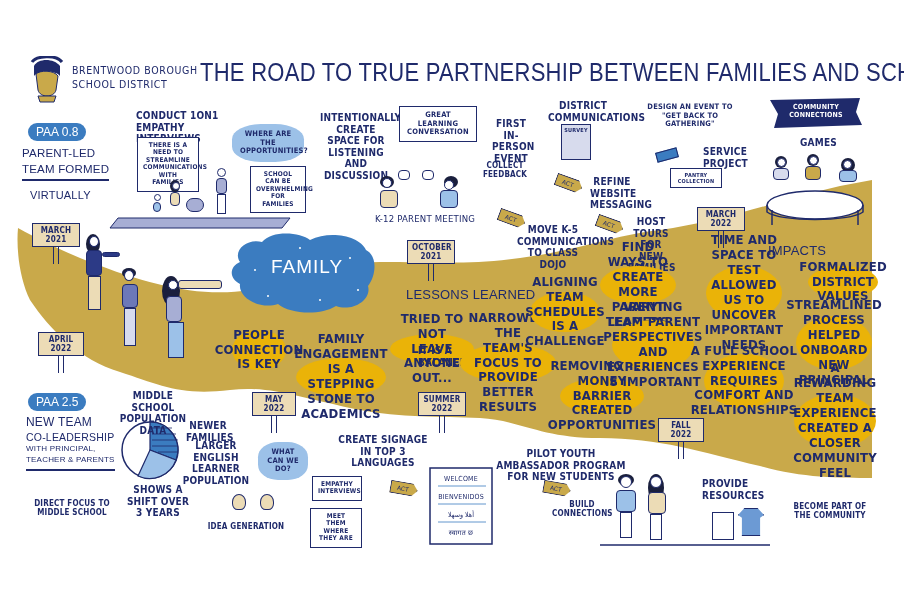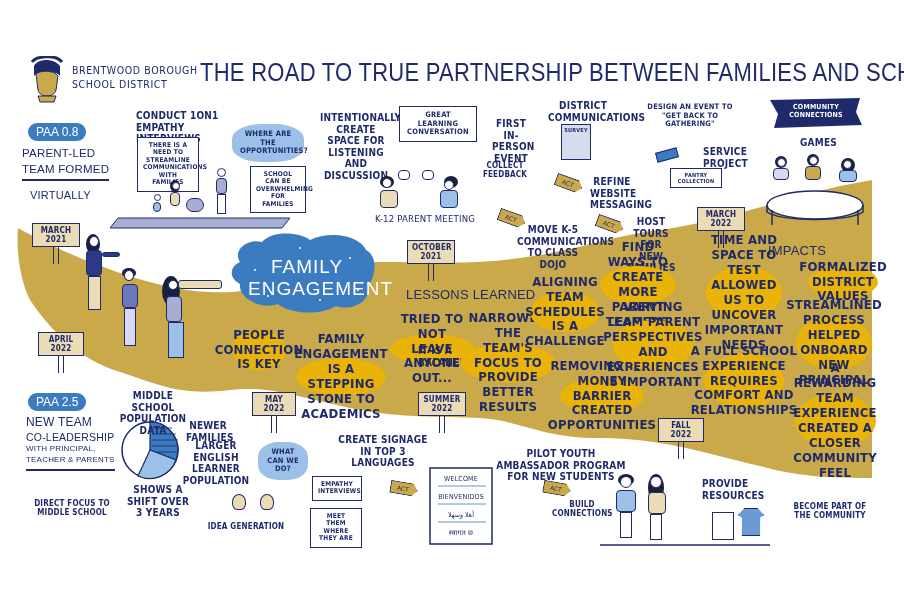--- a/index.html
+++ b/index.html
@@ -212,21 +212,20 @@
 <div class="person" style="left:160px;top:276px;width:70px;height:92px;">
   <div class="hair" style="left:2px;top:0;width:18px;height:30px;"></div>
   <div class="head" style="left:8px;top:4px;width:10px;height:10px;"></div>
   <div class="torso" style="left:18px;top:4px;width:44px;height:9px;background:#ecdcb6;border-radius:3px;"></div>
   <div class="torso" style="left:6px;top:20px;width:16px;height:26px;background:#a7aed4;"></div>
   <div class="leg" style="left:8px;top:46px;width:16px;height:36px;background:#9cc1e8;"></div>
 </div>
 
 <div class="abs hand fam-eng" style="left:248px;top:256px;width:118px;">
   <div>Family</div>
-  <div>Engagement</div>
 </div>
 
 <div class="abs hand section-head" style="left:406px;top:288px;">Lessons Learned</div>
 <div class="abs hand oval" style="left:232px;top:330px;width:54px;height:40px;">People connection is key</div>
 <div class="abs hand oval" style="left:296px;top:358px;width:90px;height:38px;">Family engagement is a stepping stone to academics</div>
 <div class="abs hand oval" style="left:390px;top:328px;width:84px;height:30px;margin-top:6px;">Tried to not leave anyone out...</div>
 <div class="abs hand small" style="left:418px;top:345px;width:34px;">It is a balance</div>
 <div class="abs hand oval" style="left:460px;top:344px;width:96px;height:38px;">Narrowed the team's focus to provide better results</div>
 <div class="abs hand oval" style="left:530px;top:292px;width:70px;height:40px;">Aligning team schedules is a challenge</div>
 <div class="abs hand oval" style="left:560px;top:378px;width:84px;height:36px;">Removing the money barrier created opportunities</div>

